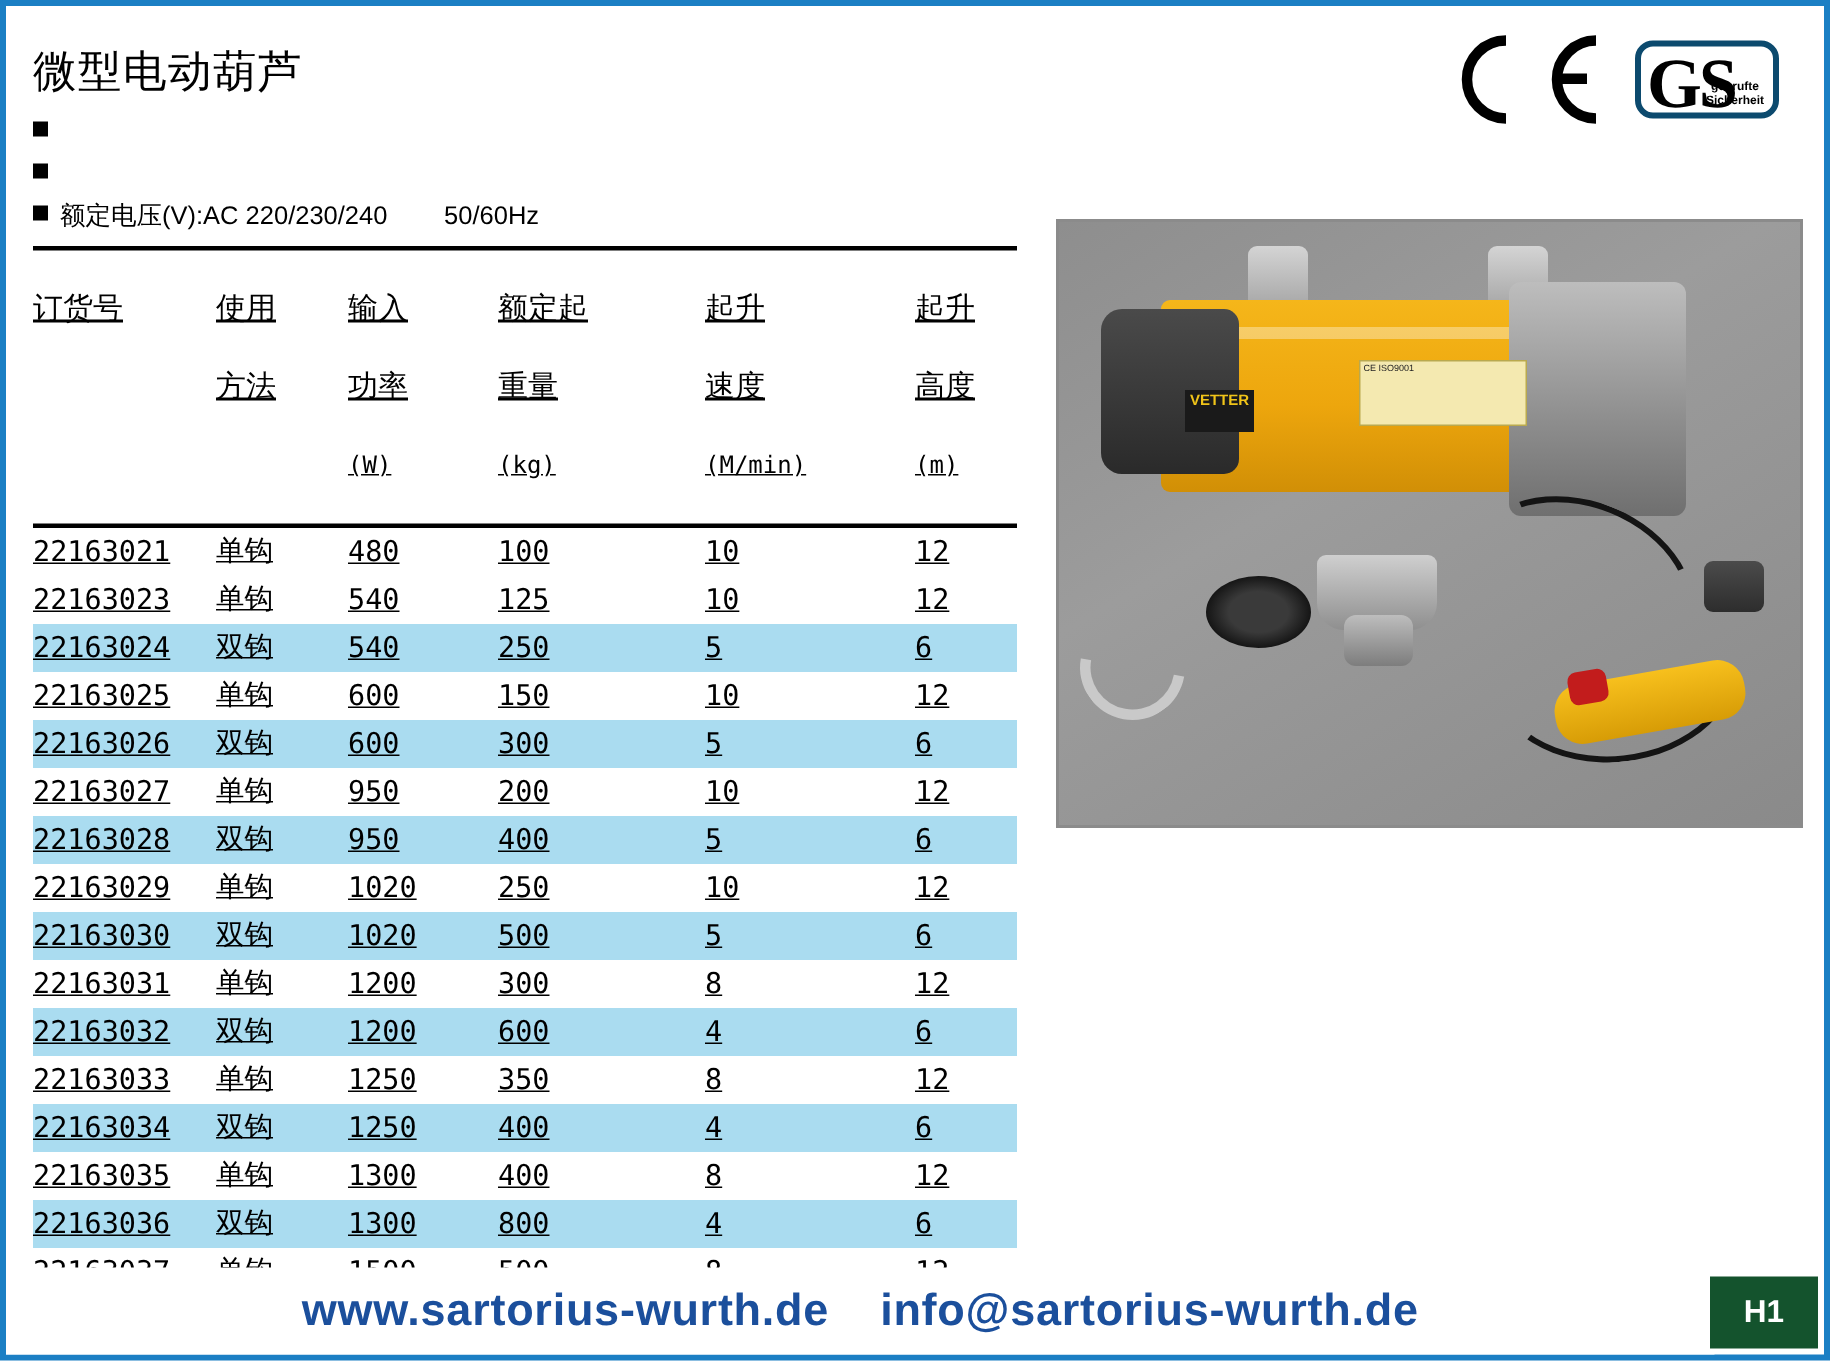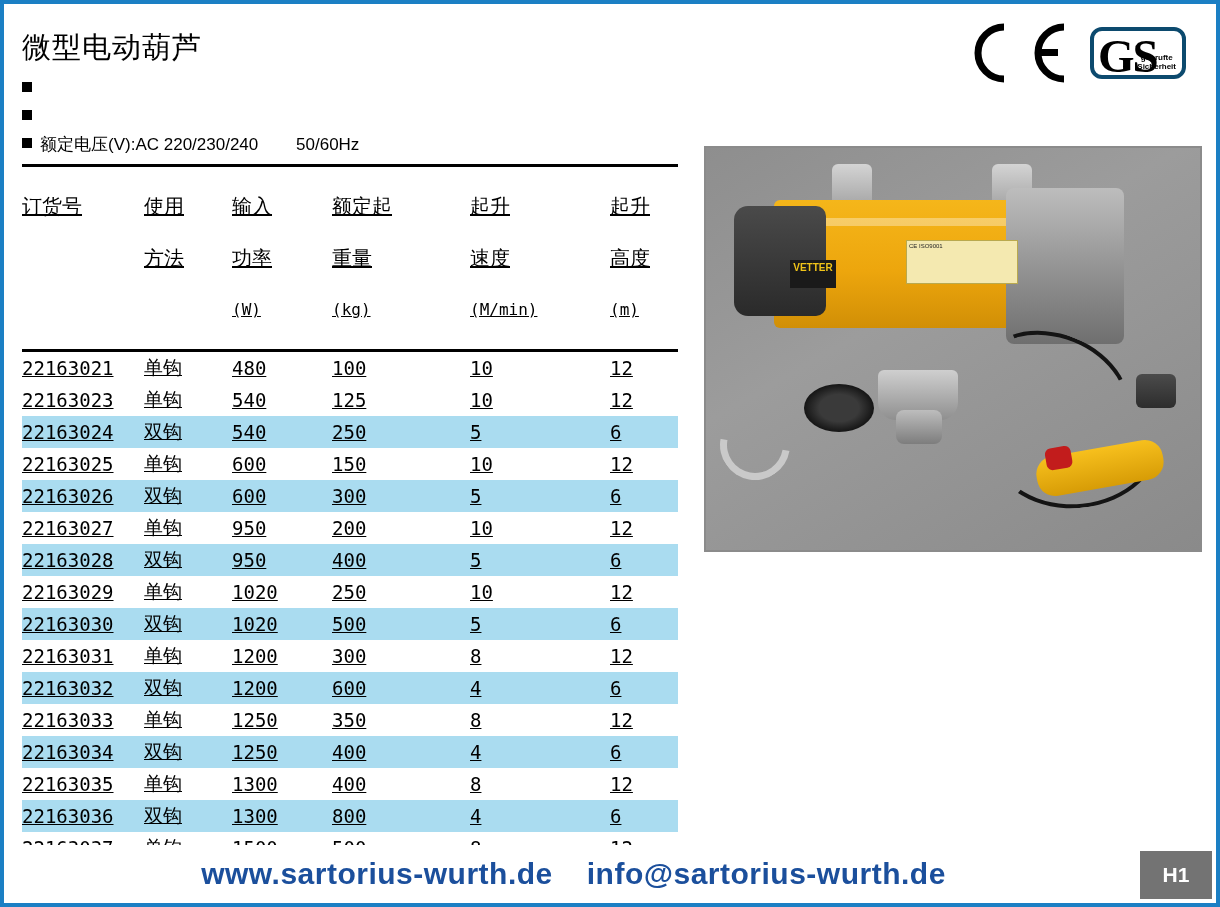--- a/index.html
+++ b/index.html
@@ -313,21 +313,21 @@
     color: #1b4f9c;
     letter-spacing: 0.5px;
   }
   .footer-text .gap { display: inline-block; width: 34px; }
   .page-tag {
     position: absolute;
     right: 4px;
     bottom: 4px;
     width: 72px;
     height: 48px;
-    background: #737373;
+    background: #14532d;
     color: #ffffff;
     font-size: 21px;
     font-weight: bold;
     display: flex;
     align-items: center;
     justify-content: center;
   }
 </style>
 </head>
 <body>

